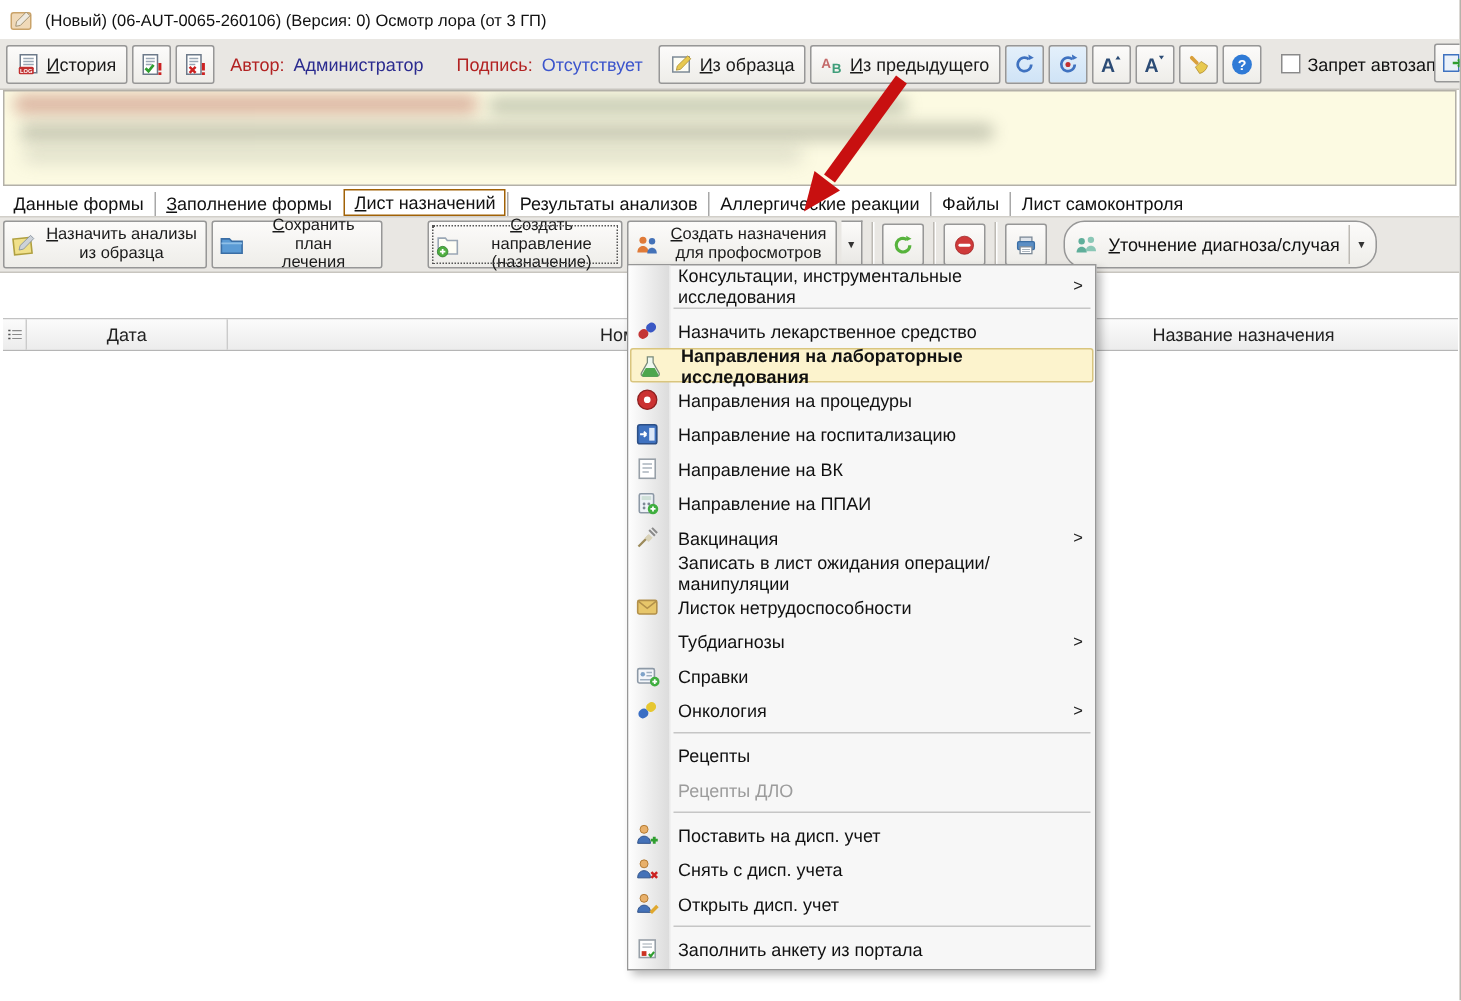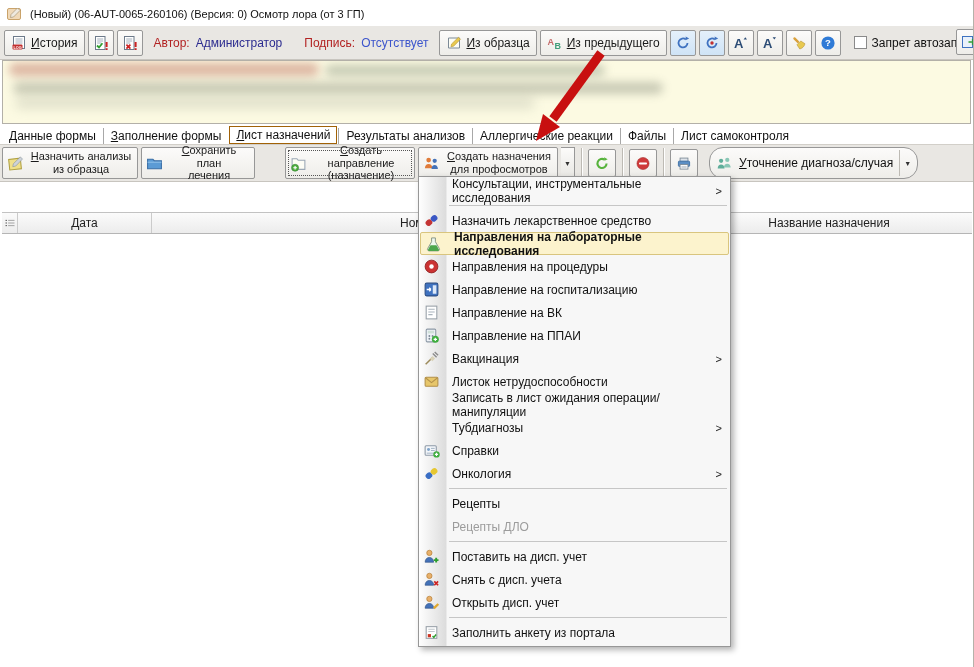--- a/index.html
+++ b/index.html
@@ -360,28 +360,28 @@
       <div class="mi">
         <span class="mico ic17"><svg width="100%" height="100%" viewBox="0 0 16 16">
             <path d="M2.5 13.5l6.5-6.5" stroke="#9c8a5a" stroke-width="1.4"></path>
             <path d="M10.2 6.8L7.6 9.4" stroke="#d9d2b8" stroke-width="3.4"></path>
             <path d="M9.2 3.2l3.6 3.6M11 1.8l3.2 3.2" stroke="#8a8a8a" stroke-width="1.3"></path>
           </svg></span>
         <span>Вакцинация</span>
         <span class="msub">&gt;</span>
       </div>
       <div class="mi">
+        <span>Записать в лист ожидания операции/манипуляции</span>
+      </div>
+      <div class="mi">
         <span class="mico ic17"><svg width="100%" height="100%" viewBox="0 0 16 16">
             <rect x="2" y="4" width="12" height="8.5" rx="1" fill="#e7c66a" stroke="#b2904a"></rect>
             <path d="M2.3 4.5L8 9l5.7-4.5" fill="none" stroke="#b2904a"></path>
           </svg></span>
         <span>Листок нетрудоспособности</span>
-      </div>
-      <div class="mi">
-        <span>Записать в лист ожидания операции/манипуляции</span>
       </div>
       <div class="mi">
         <span>Тубдиагнозы</span>
         <span class="msub">&gt;</span>
       </div>
       <div class="mi">
         <span class="mico ic17"><svg width="100%" height="100%" viewBox="0 0 16 16">
             <rect x="2" y="3.5" width="10.5" height="9" rx="1" fill="#f3f6fa" stroke="#8d99a6"></rect>
             <circle cx="5.2" cy="7" r="1.4" fill="#7fa3c9"></circle>
             <path d="M7.5 6h3.5M7.5 8h3.5M3.5 10.5h7.5" stroke="#9fb0c1" stroke-width="0.9"></path>

